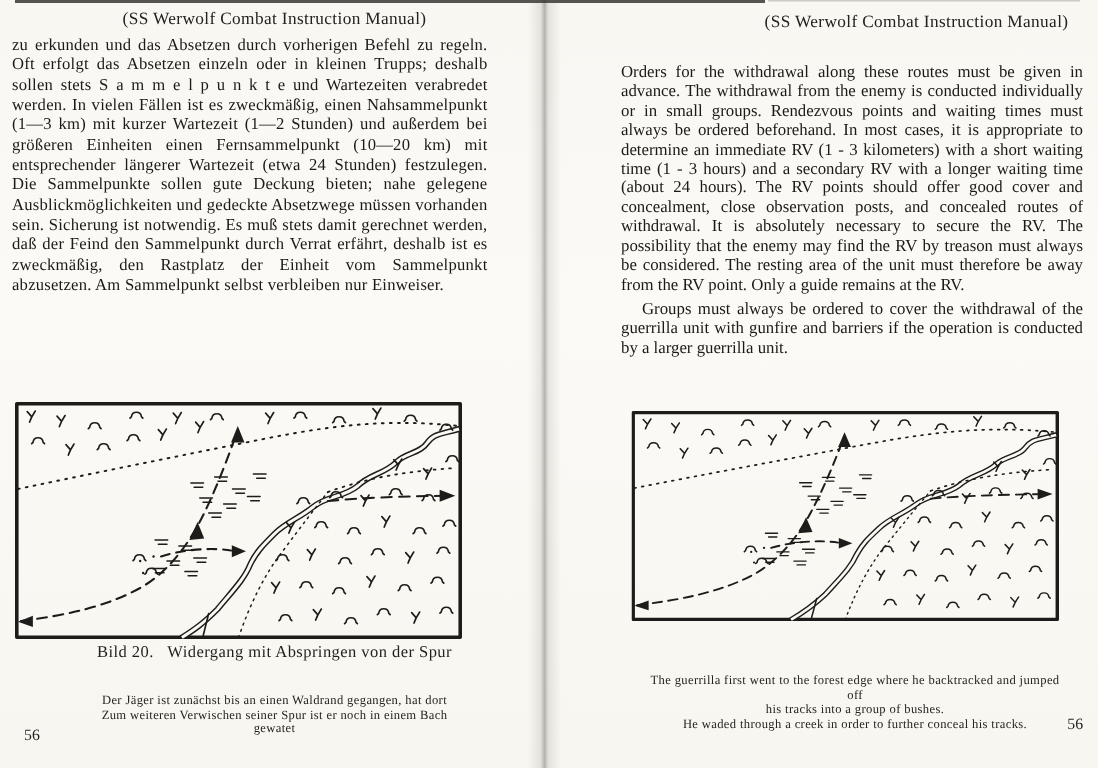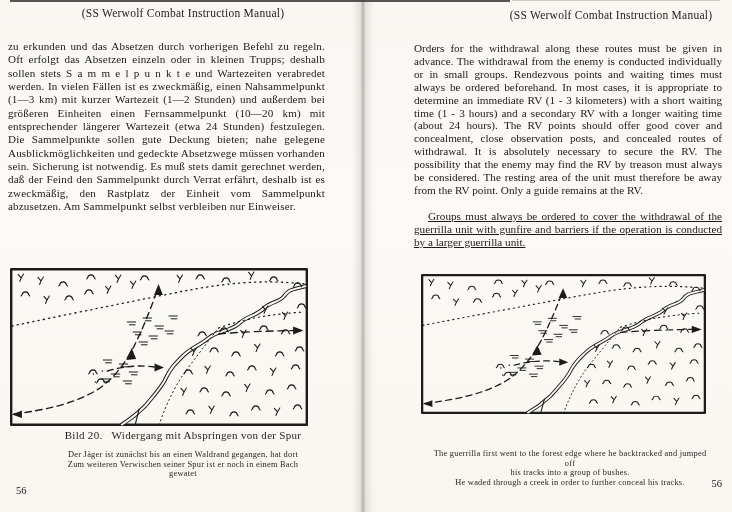--- a/index.html
+++ b/index.html
@@ -13,42 +13,42 @@
   #left-page{left:8px;width:350px;}
   #right-page{left:414px;width:314px;}
   .running-head{
     position:absolute;top:7px;left:0;width:100%;text-align:center;
     font-size:11.5px;letter-spacing:.25px;color:#242220;white-space:nowrap;
   }
   #right-page .running-head{top:9px;transform:translateX(40px);}
   .body-text{
     position:absolute;text-align:justify;color:#1c1a18;
   }
-  #left-page .body-text{top:40px;left:0;width:317px;font-size:11.1px;line-height:13.35px;letter-spacing:.15px;}
+  #left-page .body-text{top:24px;left:0;width:317px;font-size:11.1px;line-height:13.35px;letter-spacing:.15px;}
   #right-page .body-text{top:42px;left:0;width:308px;font-size:11.2px;line-height:12.9px;}
   .body-text p{margin:0;}
-  .body-text p.indented{text-indent:14px;margin-top:13px;text-decoration:underline;}
+  .body-text p.indented{text-indent:14px;margin-top:3px;}
   .figure-box{
     position:absolute;background:transparent;
   }
   #left-page .figure-box{top:268px;left:2px;width:298px;height:158px;}
   #right-page .figure-box{top:274px;left:7px;width:285px;height:140px;}
   .figure-box svg{display:block;width:100%;height:100%;}
   .fig-caption{
     position:absolute;width:100%;left:0;text-align:center;font-size:11px;
     color:#211f1c;letter-spacing:.3px;white-space:nowrap;
   }
   #left-page .fig-caption{top:429px;}
   #right-page .fig-caption{top:421px;}
   .fig-caption .cap-label{margin-right:9px;}
   .fig-notes{
     position:absolute;text-align:center;font-size:8.4px;line-height:9.7px;
     color:#262420;letter-spacing:.25px;
   }
-  #left-page .fig-notes{top:450px;left:-2px;width:354px;}
+  #left-page .fig-notes{top:462px;left:-2px;width:354px;}
   #right-page .fig-notes{top:449px;left:-22px;width:356px;}
   .page-number{position:absolute;font-size:10.5px;color:#232120;}
   #left-page .page-number{left:8px;top:485px;}
   #right-page .page-number{right:6px;top:478px;}
   
   .scan-top-line{position:absolute;top:0;left:10px;width:500px;height:2px;background:#2c2a28;opacity:.8;}
   .scan-top-line-faint{position:absolute;top:0;left:512px;width:208px;height:1px;background:#6a6660;opacity:.3;}
   .scan-gutter{
     position:absolute;top:0;left:352px;width:22px;height:512px;
     background:linear-gradient(90deg,rgba(0,0,0,0) 0%,rgba(80,74,66,.12) 38%,rgba(52,48,42,.34) 50%,rgba(80,74,66,.12) 62%,rgba(0,0,0,0) 100%);

